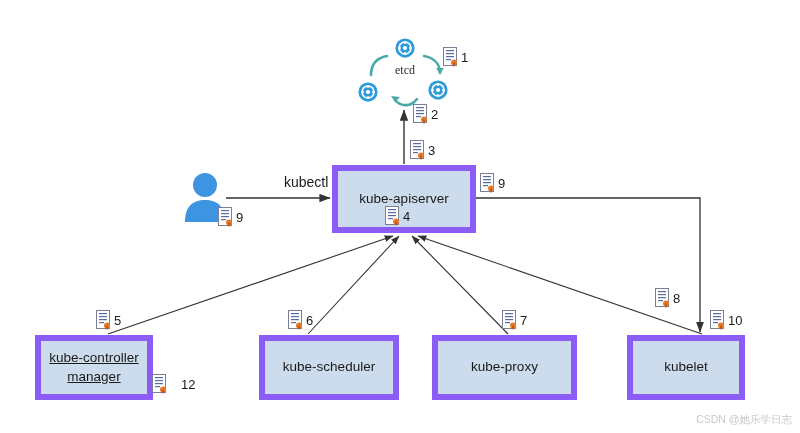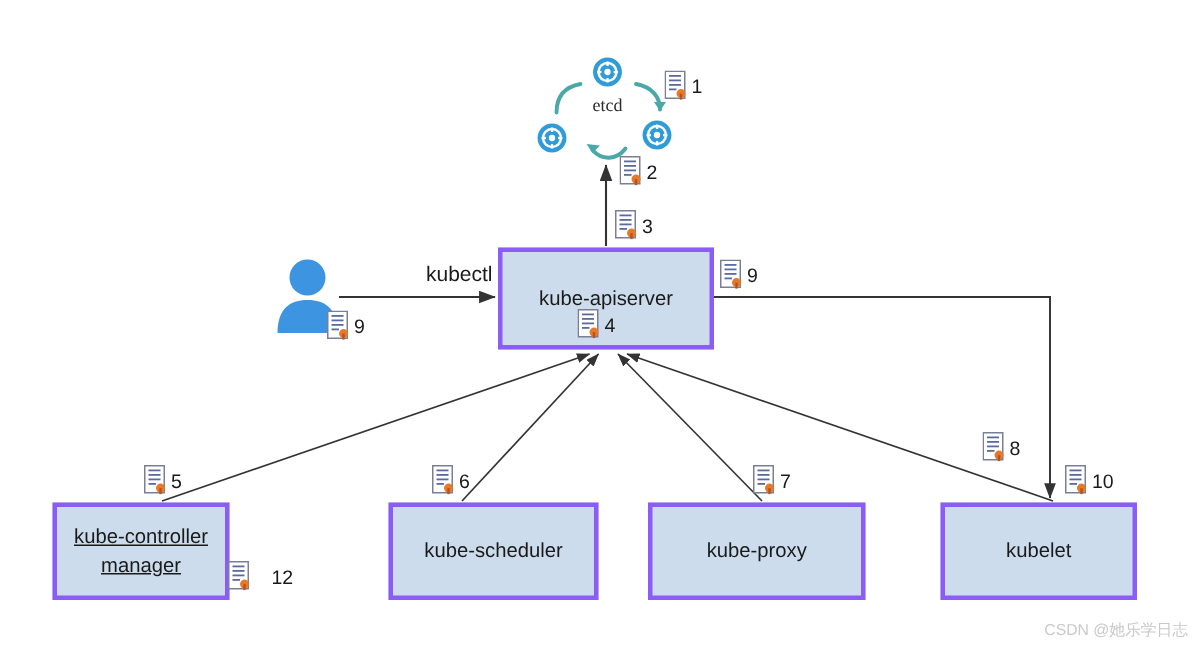--- a/index.html
+++ b/index.html
@@ -24,40 +24,40 @@
     width: 800px;
     height: 433px;
     pointer-events: none;
   }
 
   
   .node-box {
     position: absolute;
     box-sizing: border-box;
     background: #ccdcec;
-    border: 3px solid #8b5cf6;
+    border: 6px solid #8b5cf6;
     display: flex;
     align-items: center;
     justify-content: center;
     text-align: center;
     color: #1a1a1a;
     font-size: 13.5px;
     line-height: 1.35;
     z-index: 3;
   }
   .node-box .node-label {
     display: block;
     padding: 0 6px;
   }
 
   #box-apiserver { left: 332px; top: 165px; width: 144px; height: 68px; }
   #box-controller { left: 35px; top: 335px; width: 118px; height: 65px; text-decoration: underline; }
   #box-scheduler { left: 259px; top: 335px; width: 140px; height: 65px; }
   #box-proxy { left: 432px; top: 335px; width: 145px; height: 65px; }
-  #box-kubelet { left: 627px; top: 335px; width: 131px; height: 65px; }
+  #box-kubelet { left: 627px; top: 335px; width: 118px; height: 65px; }
 
   
   #etcd-group {
     position: absolute;
     left: 355px;
     top: 35px;
     width: 100px;
     height: 80px;
     z-index: 3;
   }

